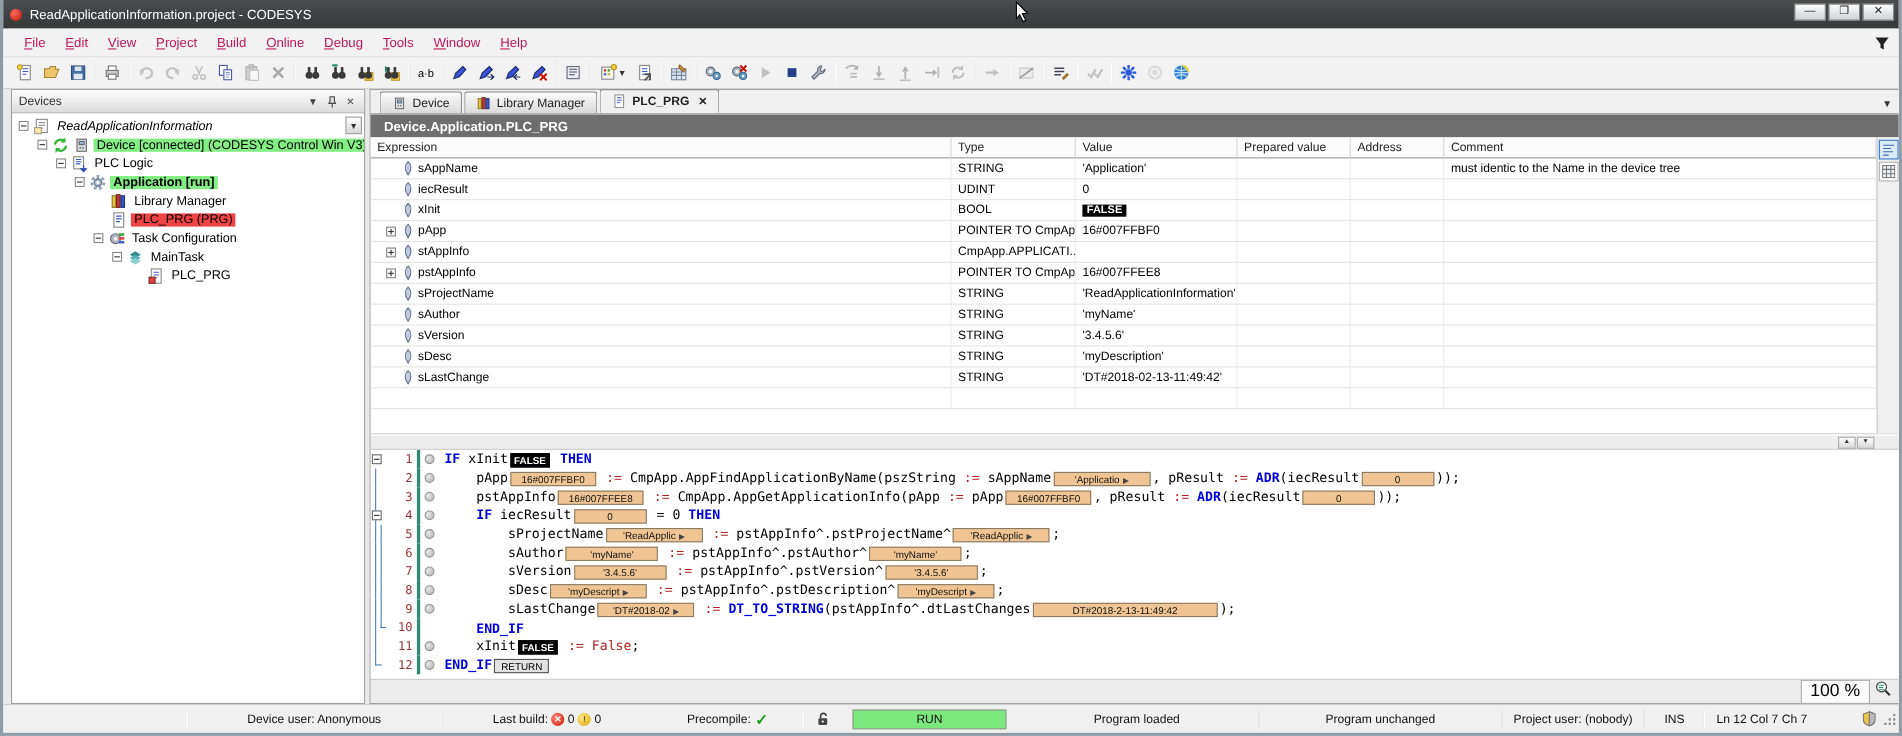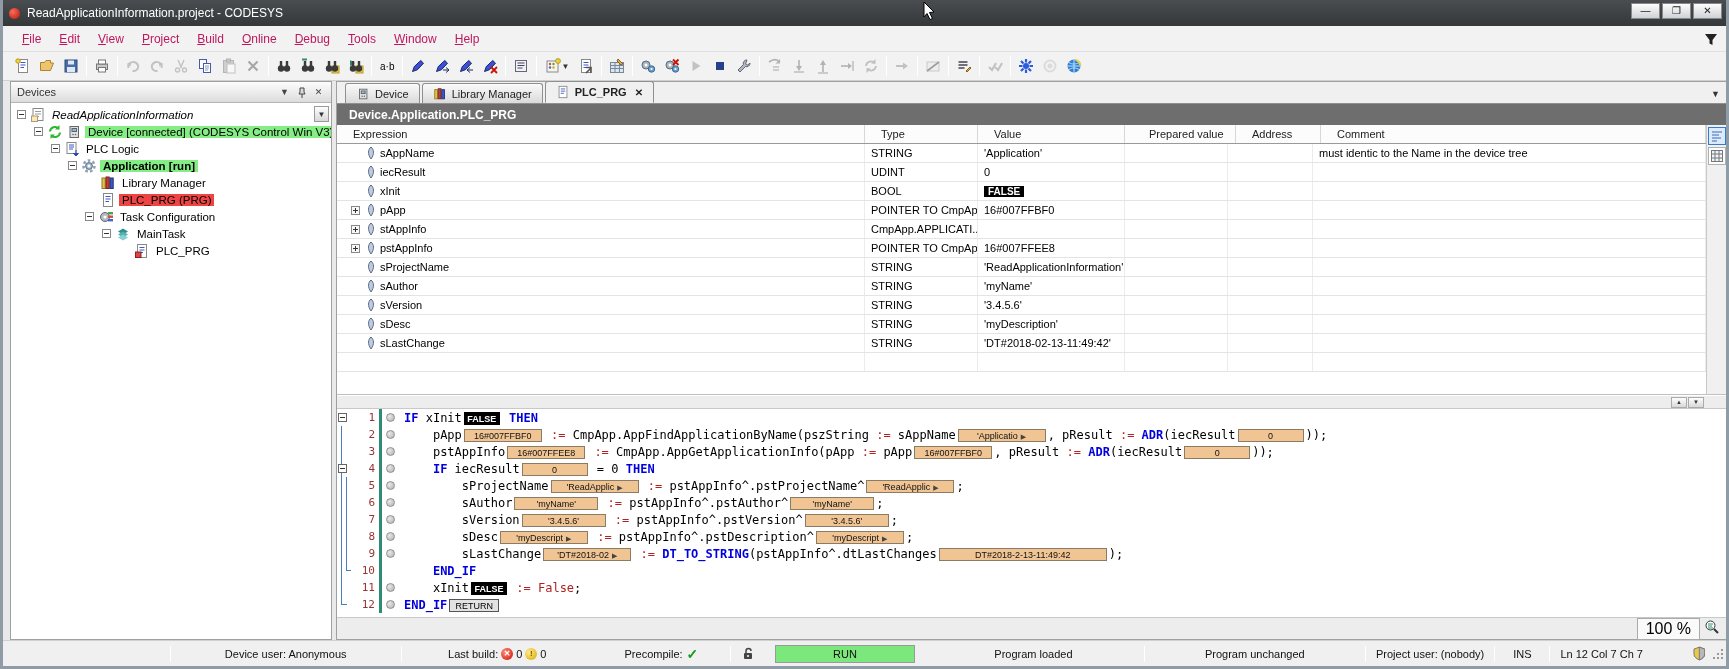--- a/index.html
+++ b/index.html
@@ -55,21 +55,21 @@
   .tab { height:20px; display:flex; align-items:center; gap:5px; padding:0 10px; font-size:11px; border:1px solid #8f8f8f; border-bottom:none; border-radius:3px 3px 0 0; background:linear-gradient(#fafafa,#dadada); margin-right:2px; color:#222; }
   .tab.active { background:#f0f0f0; font-weight:bold; height:22px; border-bottom:1px solid #f0f0f0; }
   .tab .close { font-size:10px; font-weight:bold; margin-left:3px; }
   .tab-menu { position:absolute; right:6px; bottom:4px; font-size:9px; color:#333; }
 
   .doc-header { height:21px; background:#6e6e6e; color:#fff; font-weight:bold; font-size:12px; display:flex; align-items:center; padding-left:12px; flex:0 0 auto; }
 
   .table-zone { flex:1 1 auto; display:flex; min-height:0; background:#fff; border-bottom:1px solid #c0c0c0; }
   .watch { flex:1; font-size:11px; min-width:0; }
   .wt-header { display:flex; height:19px; border-bottom:1px solid #9a9a9a; background:#fcfcfc; }
-  .wt-header .cell { border-right:1px solid #d8d8d8; display:flex; align-items:center; padding-left:16px; color:#222; }
+  .wt-header .cell { border-right:1px solid #d8d8d8; display:flex; align-items:center; padding-left:6px; color:#222; }
   .wt-row { display:flex; height:19px; border-bottom:1px solid #e4e4e4; }
   .wt-row .cell { border-right:1px solid #ececec; display:flex; align-items:center; padding-left:6px; overflow:hidden; white-space:nowrap; color:#000; }
   .cell.c-expr { padding-left:14px; gap:3px; }
   .plusbox { width:9px; height:9px; border:1px solid #888; background:#f8f8f8; position:relative; flex:0 0 auto; margin-right:2px; }
   .plusbox::after { content:""; position:absolute; left:1px; right:1px; top:3px; border-top:1px solid #333; }
   .plusbox::before { content:""; position:absolute; top:1px; bottom:1px; left:3px; border-left:1px solid #333; }
   .noplus { width:11px; flex:0 0 auto; }
   .var-ico { width:12px; height:14px; flex:0 0 auto; }
   .boolval { background:#000; color:#fff; padding:0 4px; font-size:10px; font-weight:bold; }
   .side-strip { width:20px; background:#f0f0f0; border-left:1px solid #c8c8c8; display:flex; flex-direction:column; align-items:center; padding-top:2px; gap:2px; flex:0 0 auto; }
@@ -686,21 +686,21 @@
       <div class="doc-header">
         <span>Device.Application.PLC_PRG</span>
       </div>
 
       <div class="table-zone">
         <div class="watch" id="watch-table">
             <div class="wt-header">
               <div class="cell" style="width: 528px;">Expression</div>
               <div class="cell" style="width: 113px;">Type</div>
               <div class="cell" style="width: 147px;">Value</div>
-              <div class="cell" style="width: 103px; margin-left: 8px;">Prepared value</div>
+              <div class="cell" style="width: 103px;">Prepared value</div>
               <div class="cell" style="width: 85px;">Address</div>
               <div class="cell" style="flex: 1 1 0%;">Comment</div>
             </div>
             <div class="wt-row">
               <div class="cell c-expr" style="width: 528px;">
                 <span class="noplus"></span>
                 <span class="var-ico"><svg width="12" height="14" viewBox="0 0 12 14">
                     <path d="M6 1c3 2.5 3.6 7-0 12C2.4 8 3 3.5 6 1z" fill="#c0cbdd" stroke="#5a6a8a"></path>
                   </svg></span>
                 <span>sAppName</span>

